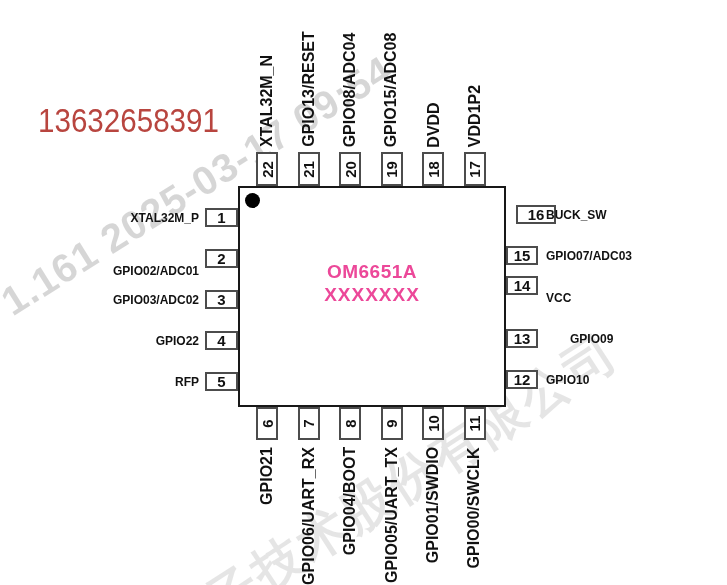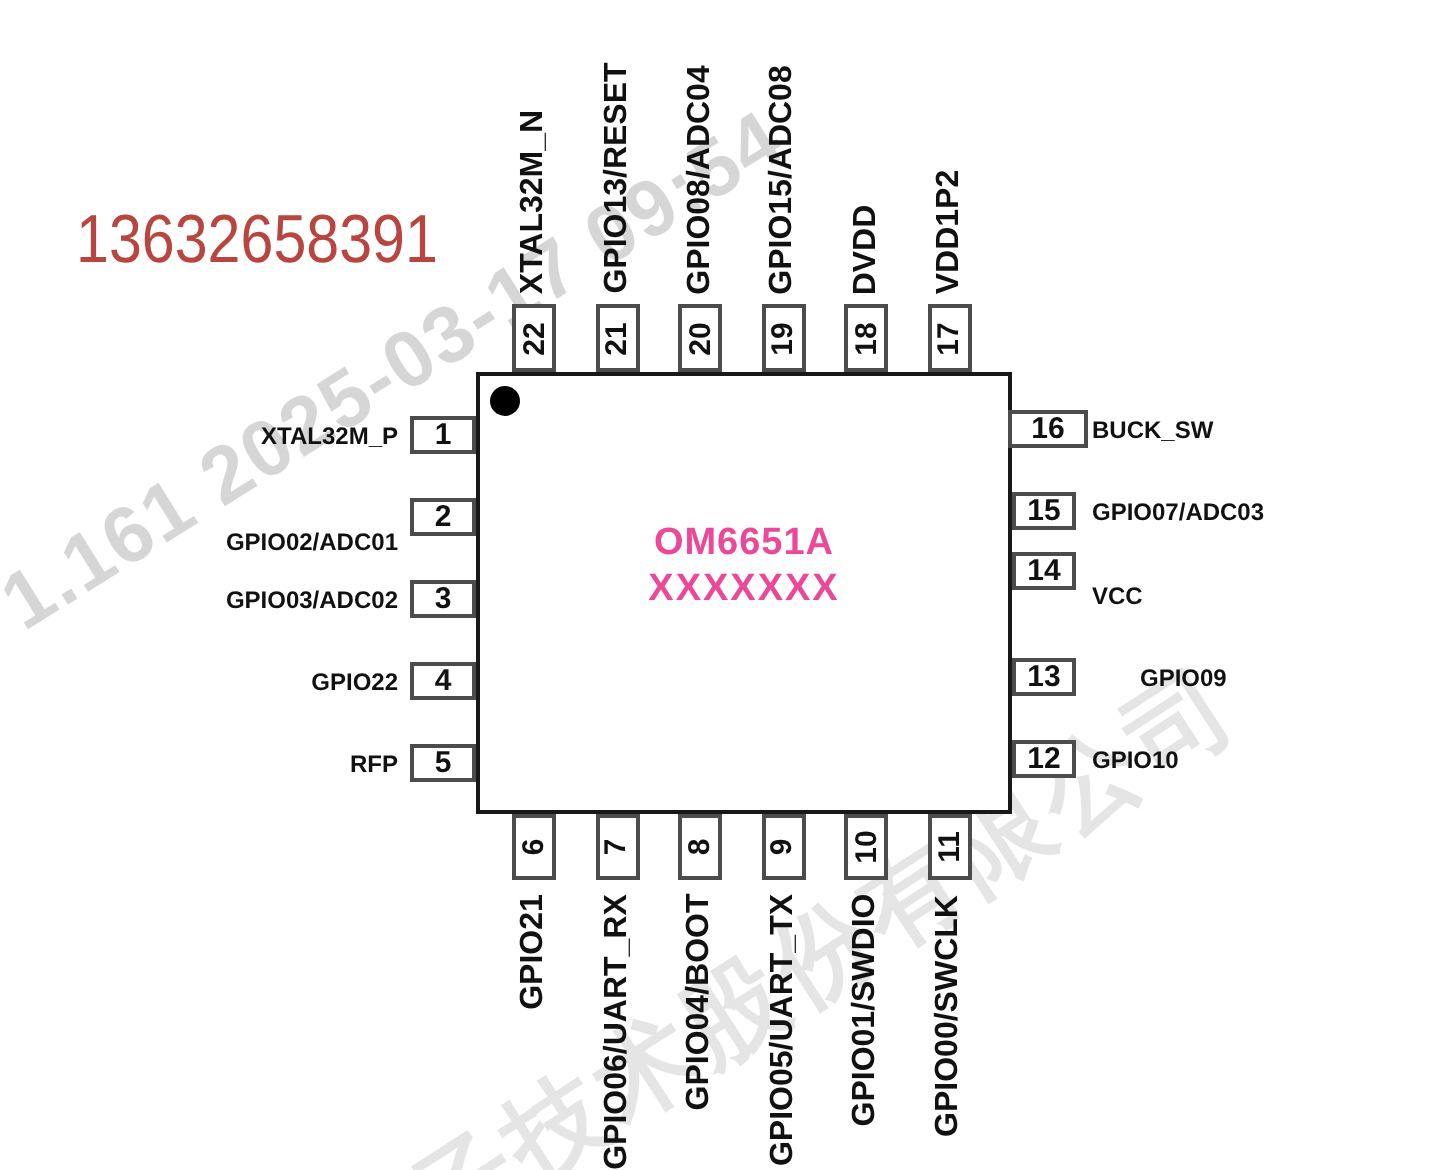--- a/index.html
+++ b/index.html
@@ -85,21 +85,21 @@
       </div>
       <div class="hlabel right-align" style="left: 0px; width: 199px; top: 289.5px;">GPIO03/ADC02</div>
       <div class="pinbox" style="left: 205px; top: 331px; width: 33px; height: 19px;">
         <span class="pinnum">4</span>
       </div>
       <div class="hlabel right-align" style="left: 0px; width: 199px; top: 330.5px;">GPIO22</div>
       <div class="pinbox" style="left: 205px; top: 372px; width: 33px; height: 19px;">
         <span class="pinnum">5</span>
       </div>
       <div class="hlabel right-align" style="left: 0px; width: 199px; top: 371.5px;">RFP</div>
-      <div class="pinbox" style="left: 504px; top: 205px; width: 40px; height: 19px;">
+      <div class="pinbox" style="left: 516px; top: 205px; width: 40px; height: 19px;">
         <span class="pinnum">16</span>
       </div>
       <div class="hlabel" style="left: 546px; top: 204.5px;">BUCK_SW</div>
       <div class="pinbox" style="left: 506px; top: 246px; width: 32px; height: 19px;">
         <span class="pinnum">15</span>
       </div>
       <div class="hlabel" style="left: 546px; top: 245.5px;">GPIO07/ADC03</div>
       <div class="pinbox" style="left: 506px; top: 276px; width: 32px; height: 19px;">
         <span class="pinnum">14</span>
       </div>

